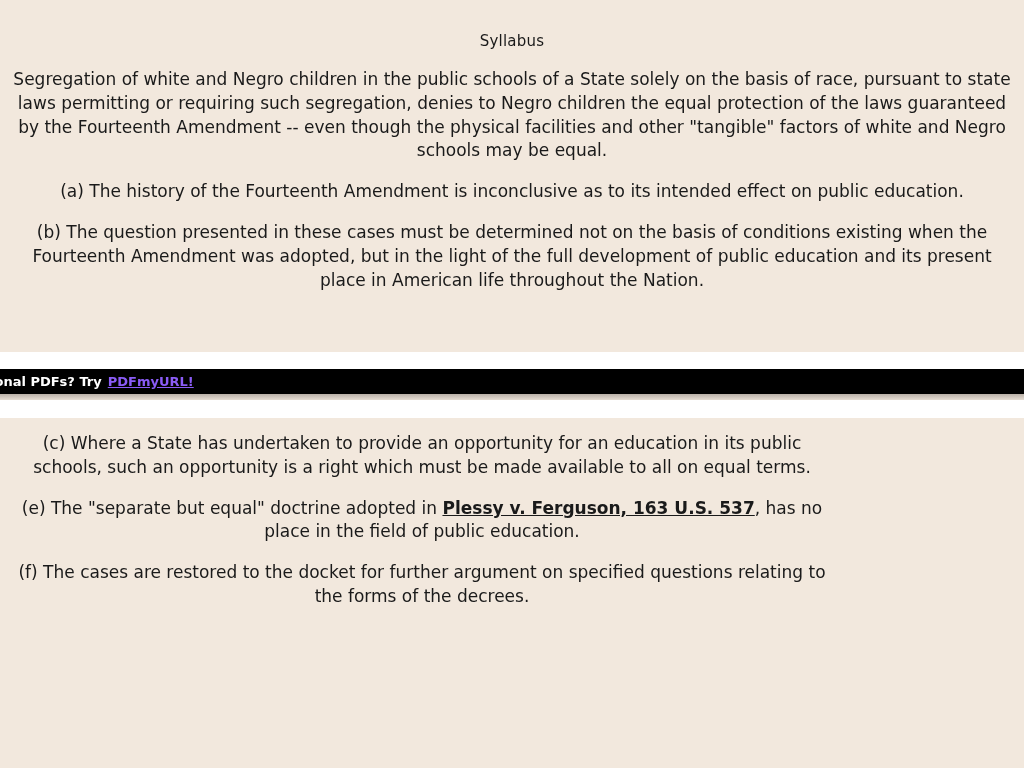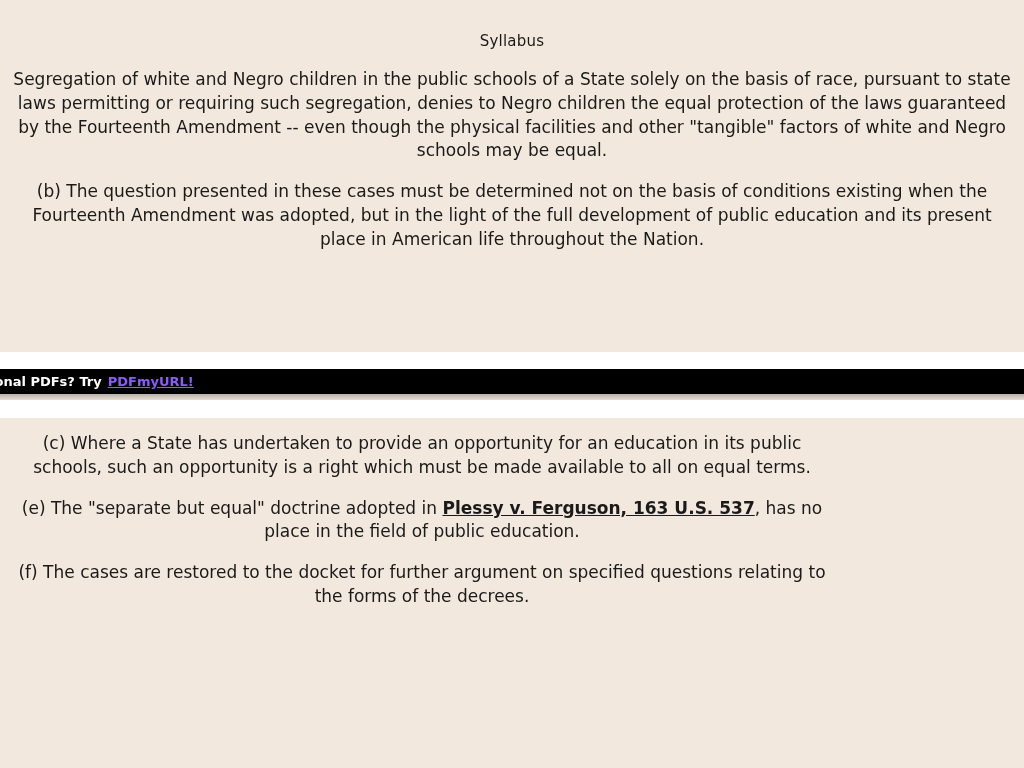--- a/index.html
+++ b/index.html
@@ -96,20 +96,21 @@
   }
 </style>
 </head>
 <body>
 
 <div class="page">
 
   <div class="section-top">
     <div class="doc-title">Syllabus</div>
     <p class="para">Segregation of white and Negro children in the public schools of a State solely on the basis of race, pursuant to state laws permitting or requiring such segregation, denies to Negro children the equal protection of the laws guaranteed by the Fourteenth Amendment -- even though the physical facilities and other "tangible" factors of white and Negro schools may be equal.</p>
+    <p class="para">(a) The history of the Fourteenth Amendment is inconclusive as to its intended effect on public education.</p>
     <p class="para">(b) The question presented in these cases must be determined not on the basis of conditions existing when the Fourteenth Amendment was adopted, but in the light of the full development of public education and its present place in American life throughout the Nation.</p>
   </div>
 
   <div class="banner-wrap">
     <div class="banner-gap"></div>
     <div class="banner-bar">
       <span class="banner-text">ional PDFs? Try</span>
       <a class="banner-link" href="#">PDFmyURL!</a>
     </div>
     <div class="banner-shadow"></div>

